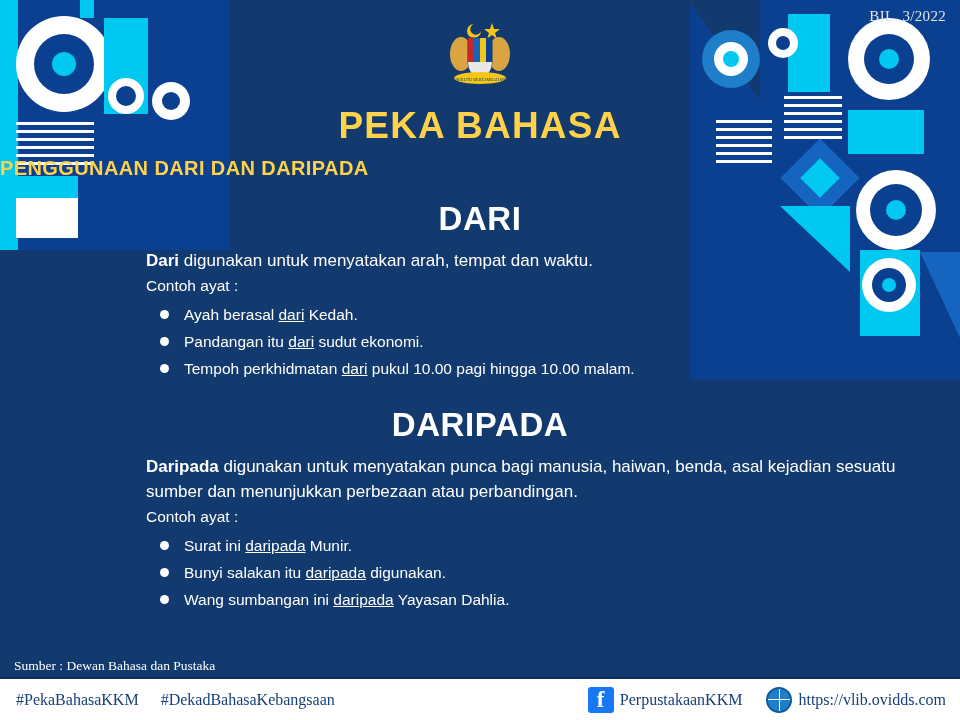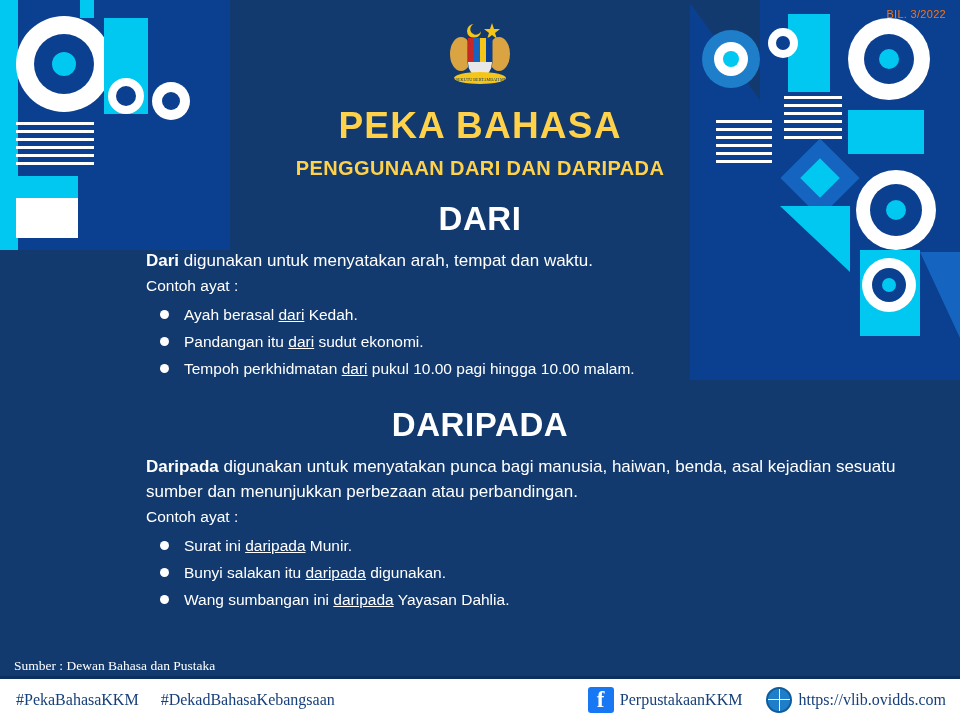--- a/index.html
+++ b/index.html
@@ -26,24 +26,24 @@
       to bottom,
       #ffffff 0px, #ffffff 3px,
       transparent 3px, transparent 8px
     );
   }
 
   
   .bil {
     position: absolute;
     top: 8px; right: 14px;
-    color: #f97316;
-    font-size: 11px;
+    color: #e5e5e5;
+    font-size: 15px;
     letter-spacing: .3px;
-    font-family: Liberation Sans, sans-serif;
+    font-family: Liberation Serif, serif;
     z-index: 20;
   }
 
   
   .crest {
     position: absolute;
     top: 18px; left: 50%;
     transform: translateX(-50%);
     width: 72px; height: 66px;
     z-index: 15;
@@ -56,21 +56,21 @@
     text-align: center;
     color: #ffd24a;
     font-size: 37px;
     font-weight: bold;
     letter-spacing: 1.2px;
     z-index: 15;
   }
   .title-sub {
     position: absolute;
     top: 157px; left: 0; right: 0;
-    text-align: center;
+    text-align: left;
     color: #ffd24a;
     font-size: 20px;
     font-weight: bold;
     letter-spacing: .4px;
     z-index: 15;
   }
 
   
   .content { position: absolute; left: 0; right: 0; top: 200px; z-index: 16; }
 

